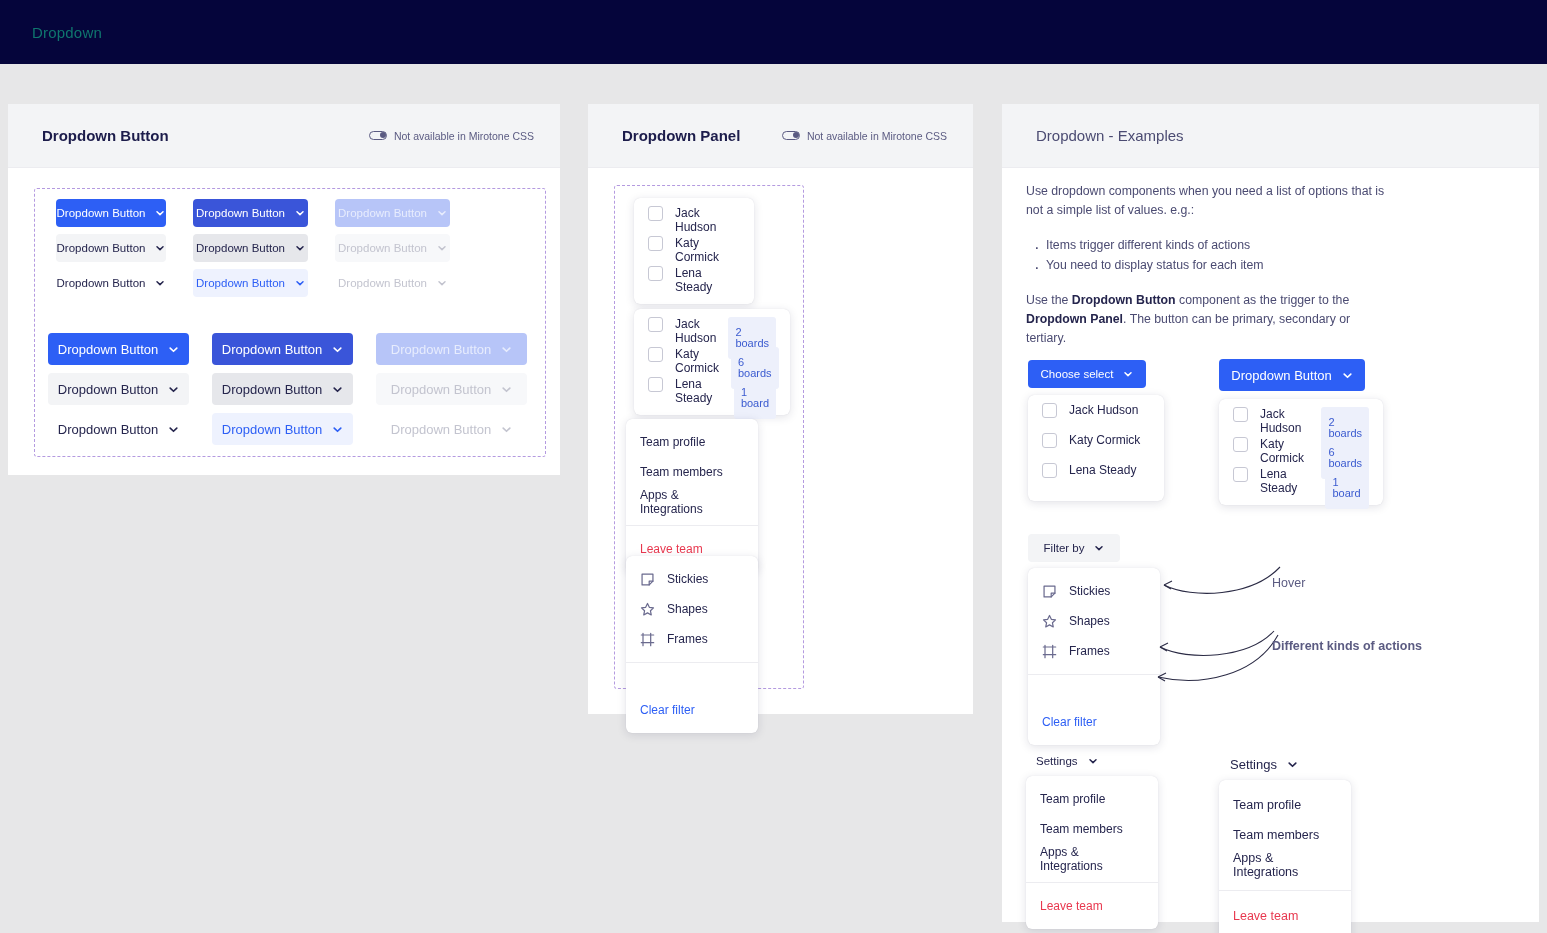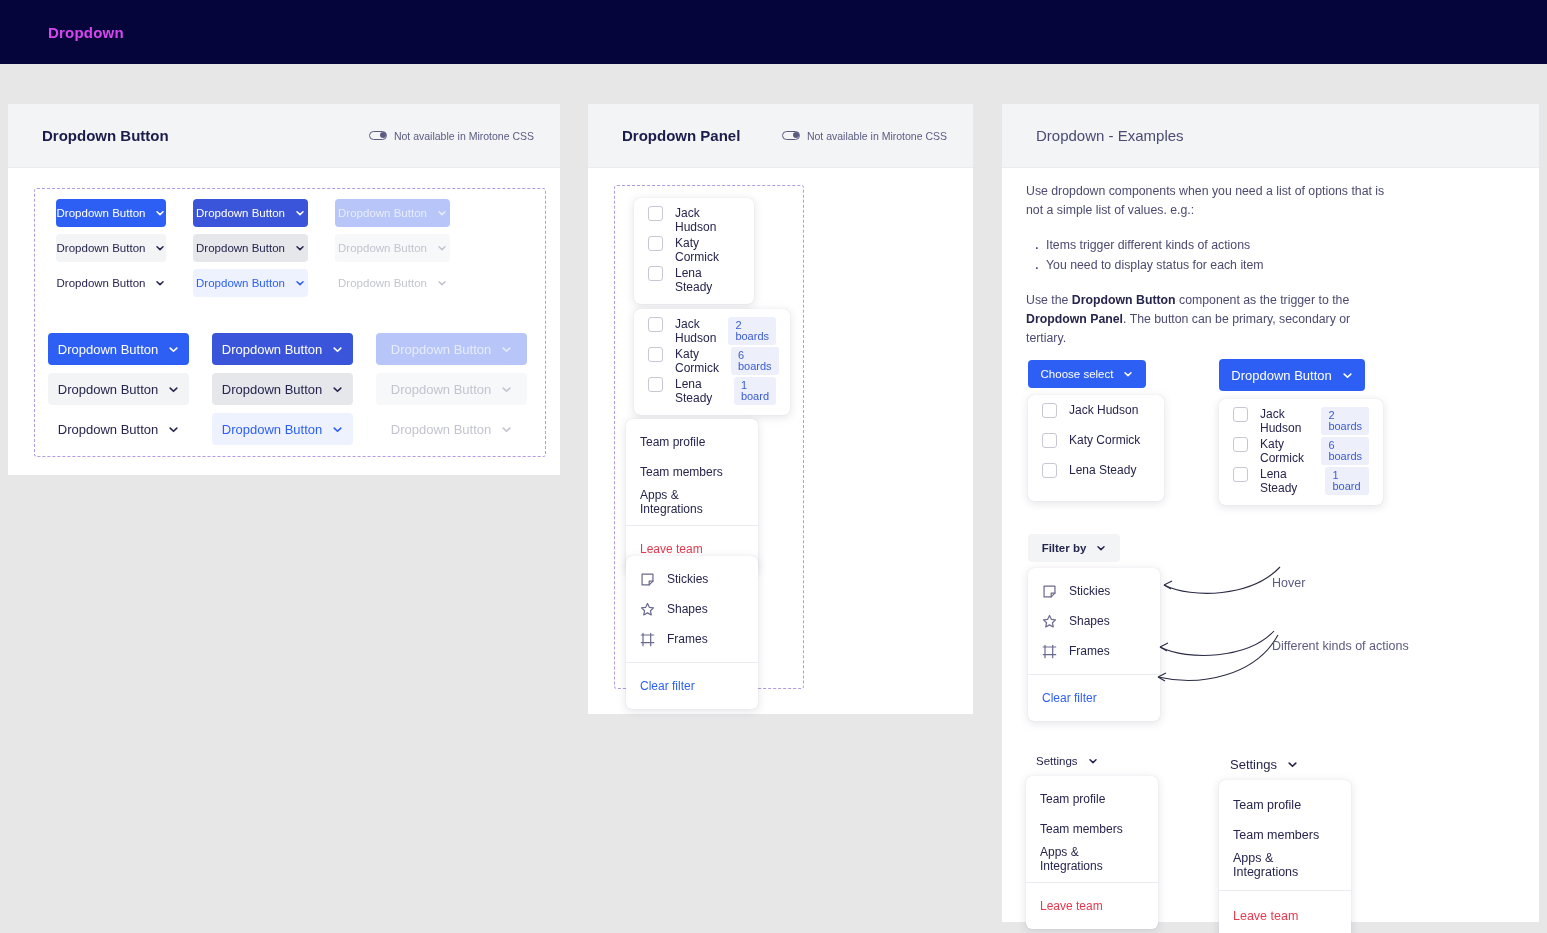--- a/index.html
+++ b/index.html
@@ -7,21 +7,21 @@
     width: 1547px; height: 933px;
     background: #e7e7e8;
     font-family: "Liberation Sans", sans-serif;
     overflow: hidden;
   }
   .topbar {
     position: absolute; left: 0; top: 0; width: 1547px; height: 64px;
     background: #05053b; display: flex; align-items: center;
   }
   .topbar-title {
-    color: #d946ef; font-size: 15px; font-weight: bold; margin-left: 48px;
+    color: #0f766e; font-size: 15px; font-weight: normal; margin-left: 32px;
     letter-spacing: .2px;
   }
 
   
   .card { position: absolute; background: #ffffff; }
   .card-head {
     background: #f3f4f6; height: 64px; display: flex; align-items: center;
     justify-content: space-between; padding: 0 26px 0 34px;
     border-bottom: 1px solid #ececf0;
   }
@@ -73,28 +73,28 @@
     display: flex; align-items: flex-start; height: 30px; padding: 0 14px;
     font-size: 12px; color: #25254d; gap: 12px;
   }
   .cbx {
     width: 15px; height: 15px; border: 1.4px solid #c7c8d4; border-radius: 3px;
     background: #fff; flex: none;
   }
   .name { }
   .badge {
     margin-left: auto; background: #edf0fb; color: #3b5bd0; border-radius: 3px;
-    font-size: 11px; padding: 3px 7px; line-height: 1;
+    font-size: 11px; padding: 10px 7px; line-height: 1;
   }
   .mrow {
     display: flex; align-items: center; height: 30px; padding: 0 14px;
     font-size: 12px; color: #25254d; gap: 12px;
   }
   .danger { color: #e8384f; }
-  .link { color: #2d5ff5; }
+  .link { color: #2d5ff5; margin-top: 24px; }
   .sep { height: 1px; background: #ececf0; margin: 0; }
   .pad-v { padding: 8px 0; }
 
   .ico { width: 15px; height: 15px; flex: none; display: inline-flex; }
   .ico svg { width: 15px; height: 15px; stroke: #6a6a8e; fill: none;
              stroke-width: 1.3; stroke-linejoin: round; stroke-linecap: round; }
 
   
   .copy { font-size: 12.3px; color: #4b4b72; line-height: 1.55; }
   .copy b { color: #25254d; }
@@ -454,21 +454,21 @@
       <span>Katy Cormick</span>
       <span class="badge">6 boards</span>
     </div>
     <div class="prow">
       <span class="cbx"></span>
       <span>Lena Steady</span>
       <span class="badge">1 board</span>
     </div>
   </div>
 
-  <button class="ddbtn sm v-secondary" style="position:absolute; left:26px; top:430px; width:92px;font-weight:bold;">
+  <button class="ddbtn sm v-secondary" style="position:absolute; left:26px; top:430px; width:92px;">
     <span class="lbl">Filter by</span>
     <span class="chev">
       <svg width="10" height="10" viewBox="0 0 10 10">
           <path d="M2 3.8 L5 6.6 L8 3.8" stroke="#25254d" stroke-width="1.5" fill="none" stroke-linecap="round" stroke-linejoin="round"></path>
         </svg>
     </span>
   </button>
   <div class="panel" style="left:26px; top:464px; width:132px;">
     <div class="pad-v">
       <div class="mrow hover">
@@ -507,21 +507,21 @@
 
   <svg style="position:absolute; left:150px; top:455px; width:250px; height:140px; overflow:visible;">
     <path d="M128 8 C 100 38, 40 40, 12 26" stroke="#2b2b45" stroke-width="1.1" fill="none"></path>
     <path d="M12 26 l 8 -4 M12 26 l 7 4" stroke="#2b2b45" stroke-width="1.1" fill="none"></path>
     <path d="M122 72 C 96 100, 36 102, 8 88" stroke="#2b2b45" stroke-width="1.1" fill="none"></path>
     <path d="M8 88 l 8 -4 M8 88 l 7 4" stroke="#2b2b45" stroke-width="1.1" fill="none"></path>
     <path d="M126 76 C 104 116, 50 128, 6 118" stroke="#2b2b45" stroke-width="1.1" fill="none"></path>
     <path d="M6 118 l 8 -4 M6 118 l 7 4" stroke="#2b2b45" stroke-width="1.1" fill="none"></path>
   </svg>
   <div class="anno" style="left:270px; top:472px;">Hover</div>
-  <div class="anno" style="left:270px; top:535px;">Different kinds of actions</div>
+  <div class="anno" style="left:270px; top:535px;font-weight:bold;">Different kinds of actions</div>
 
   <button class="ddbtn sm v-tertiary" style="position:absolute; left:26px; top:643px; width:72px; justify-content:flex-start; padding-left:8px;">
     <span class="lbl">Settings</span>
     <span class="chev">
       <svg width="10" height="10" viewBox="0 0 10 10">
           <path d="M2 3.8 L5 6.6 L8 3.8" stroke="#25254d" stroke-width="1.5" fill="none" stroke-linecap="round" stroke-linejoin="round"></path>
         </svg>
     </span>
   </button>
   <div class="panel" style="left:24px; top:672px; width:132px;">

